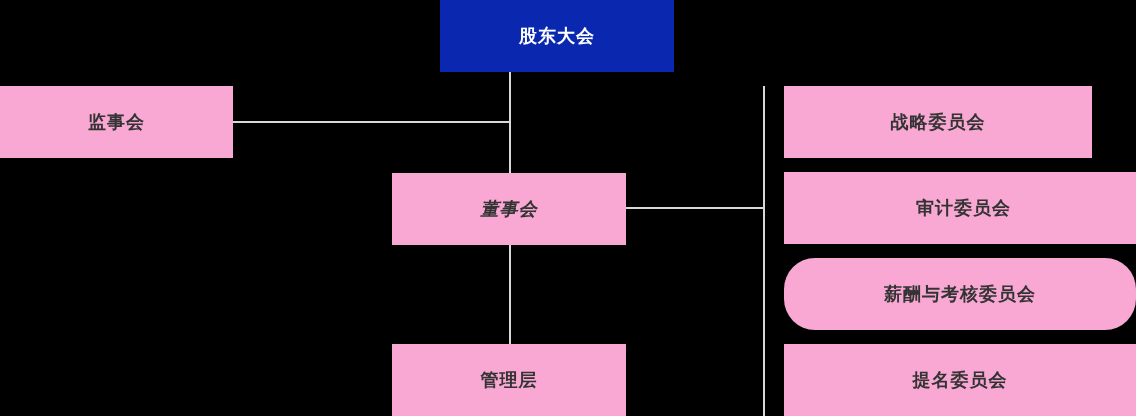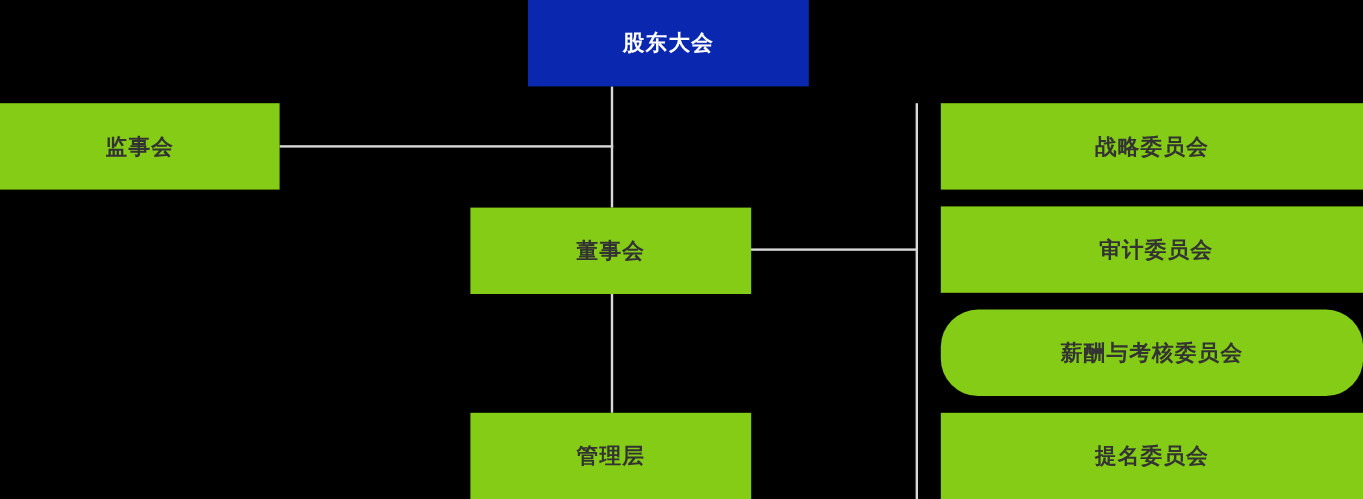--- a/index.html
+++ b/index.html
@@ -12,21 +12,21 @@
   }
   #chart {
     position: relative;
     width: 1136px;
     height: 416px;
     background: #000000;
     overflow: hidden;
   }
   .node {
     position: absolute;
-    background: #84cc16;
+    background: #f9a8d4;
     color: #333333;
     display: flex;
     align-items: center;
     justify-content: center;
     font-size: 18px;
     font-weight: bold;
     letter-spacing: 1px;
     box-sizing: border-box;
   }
   .node.root {
@@ -56,29 +56,29 @@
   <div class="connector v-line" style="left:763px; top:86px; height:330px;"></div>
 
   <div class="node root" style="left:392px; top:0px; width:234px; height:72px;">
     <span>股东大会</span>
   </div>
 
   <div class="node" style="left:0px; top:86px; width:233px; height:72px;">
     <span>监事会</span>
   </div>
 
-  <div class="node" style="left:392px; top:173px; width:234px; height:72px;">
+  <div class="node" style="left:392px; top:173px; width:234px; height:72px;font-style:italic;">
     <span>董事会</span>
   </div>
 
   <div class="node" style="left:392px; top:344px; width:234px; height:72px;">
     <span>管理层</span>
   </div>
 
-  <div class="node" style="left:784px; top:86px; width:352px; height:72px;font-family:Liberation Serif, serif;">
+  <div class="node" style="left:784px; top:86px; width:308px; height:72px;font-family:Liberation Serif, serif;">
     <span>战略委员会</span>
   </div>
 
   <div class="node" style="left:784px; top:172px; width:359px; height:72px;">
     <span>审计委员会</span>
   </div>
 
   <div class="node" style="left:784px; top:258px; width:352px; height:72px;border-radius:31px;">
     <span>薪酬与考核委员会</span>
   </div>

